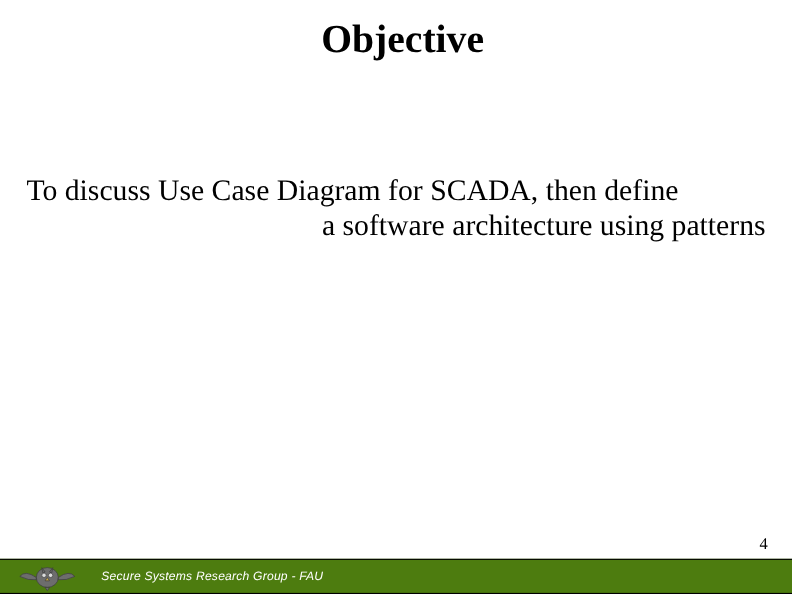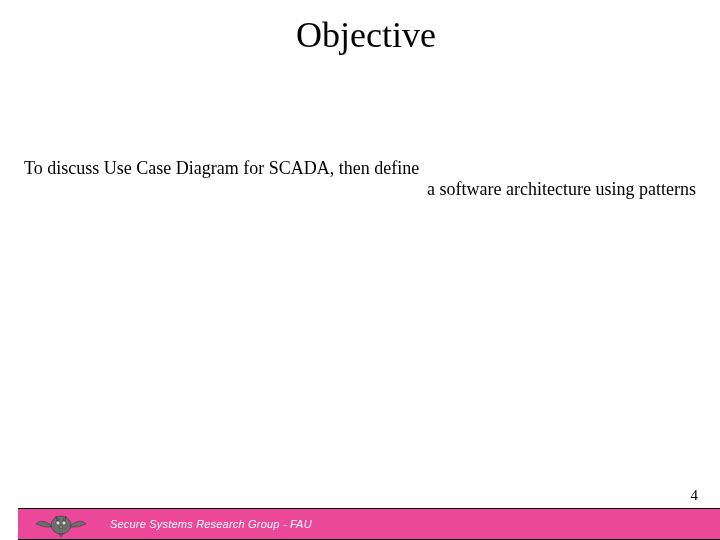--- a/index.html
+++ b/index.html
@@ -15,51 +15,50 @@
     height: 540px;
     position: relative;
   }
   .title {
     position: absolute;
     top: 14px;
     left: 12px;
     right: 0;
     text-align: center;
     font-size: 36px;
-    font-weight: normal;
+    font-weight: bold;
   }
   .body-text {
     position: absolute;
     top: 158px;
     left: 24px;
     right: 24px;
-    font-size: 18px;
+    font-size: 27px;
     line-height: 1.18;
   }
   .body-text .line1 { text-align: left; }
   .body-text .line2 { text-align: right; padding-left: 108px; }
   .page-number {
     position: absolute;
     right: 22px;
     bottom: 36px;
     font-size: 15px;
     color: #000000;
   }
   .footer-bar {
     position: absolute;
     left: 0;
     right: 0;
     bottom: 0;
     height: 32px;
-    background: #ec4899;
+    background: #4d7c0f;
     border-top: 1px solid #000000;
     border-bottom: 1px solid #000000;
     display: flex;
     align-items: center;
-    margin-left: 18px;
   }
   .footer-logo {
     width: 70px;
     height: 32px;
     display: flex;
     align-items: center;
     justify-content: center;
     margin-left: 8px;
   }
   .footer-text {

